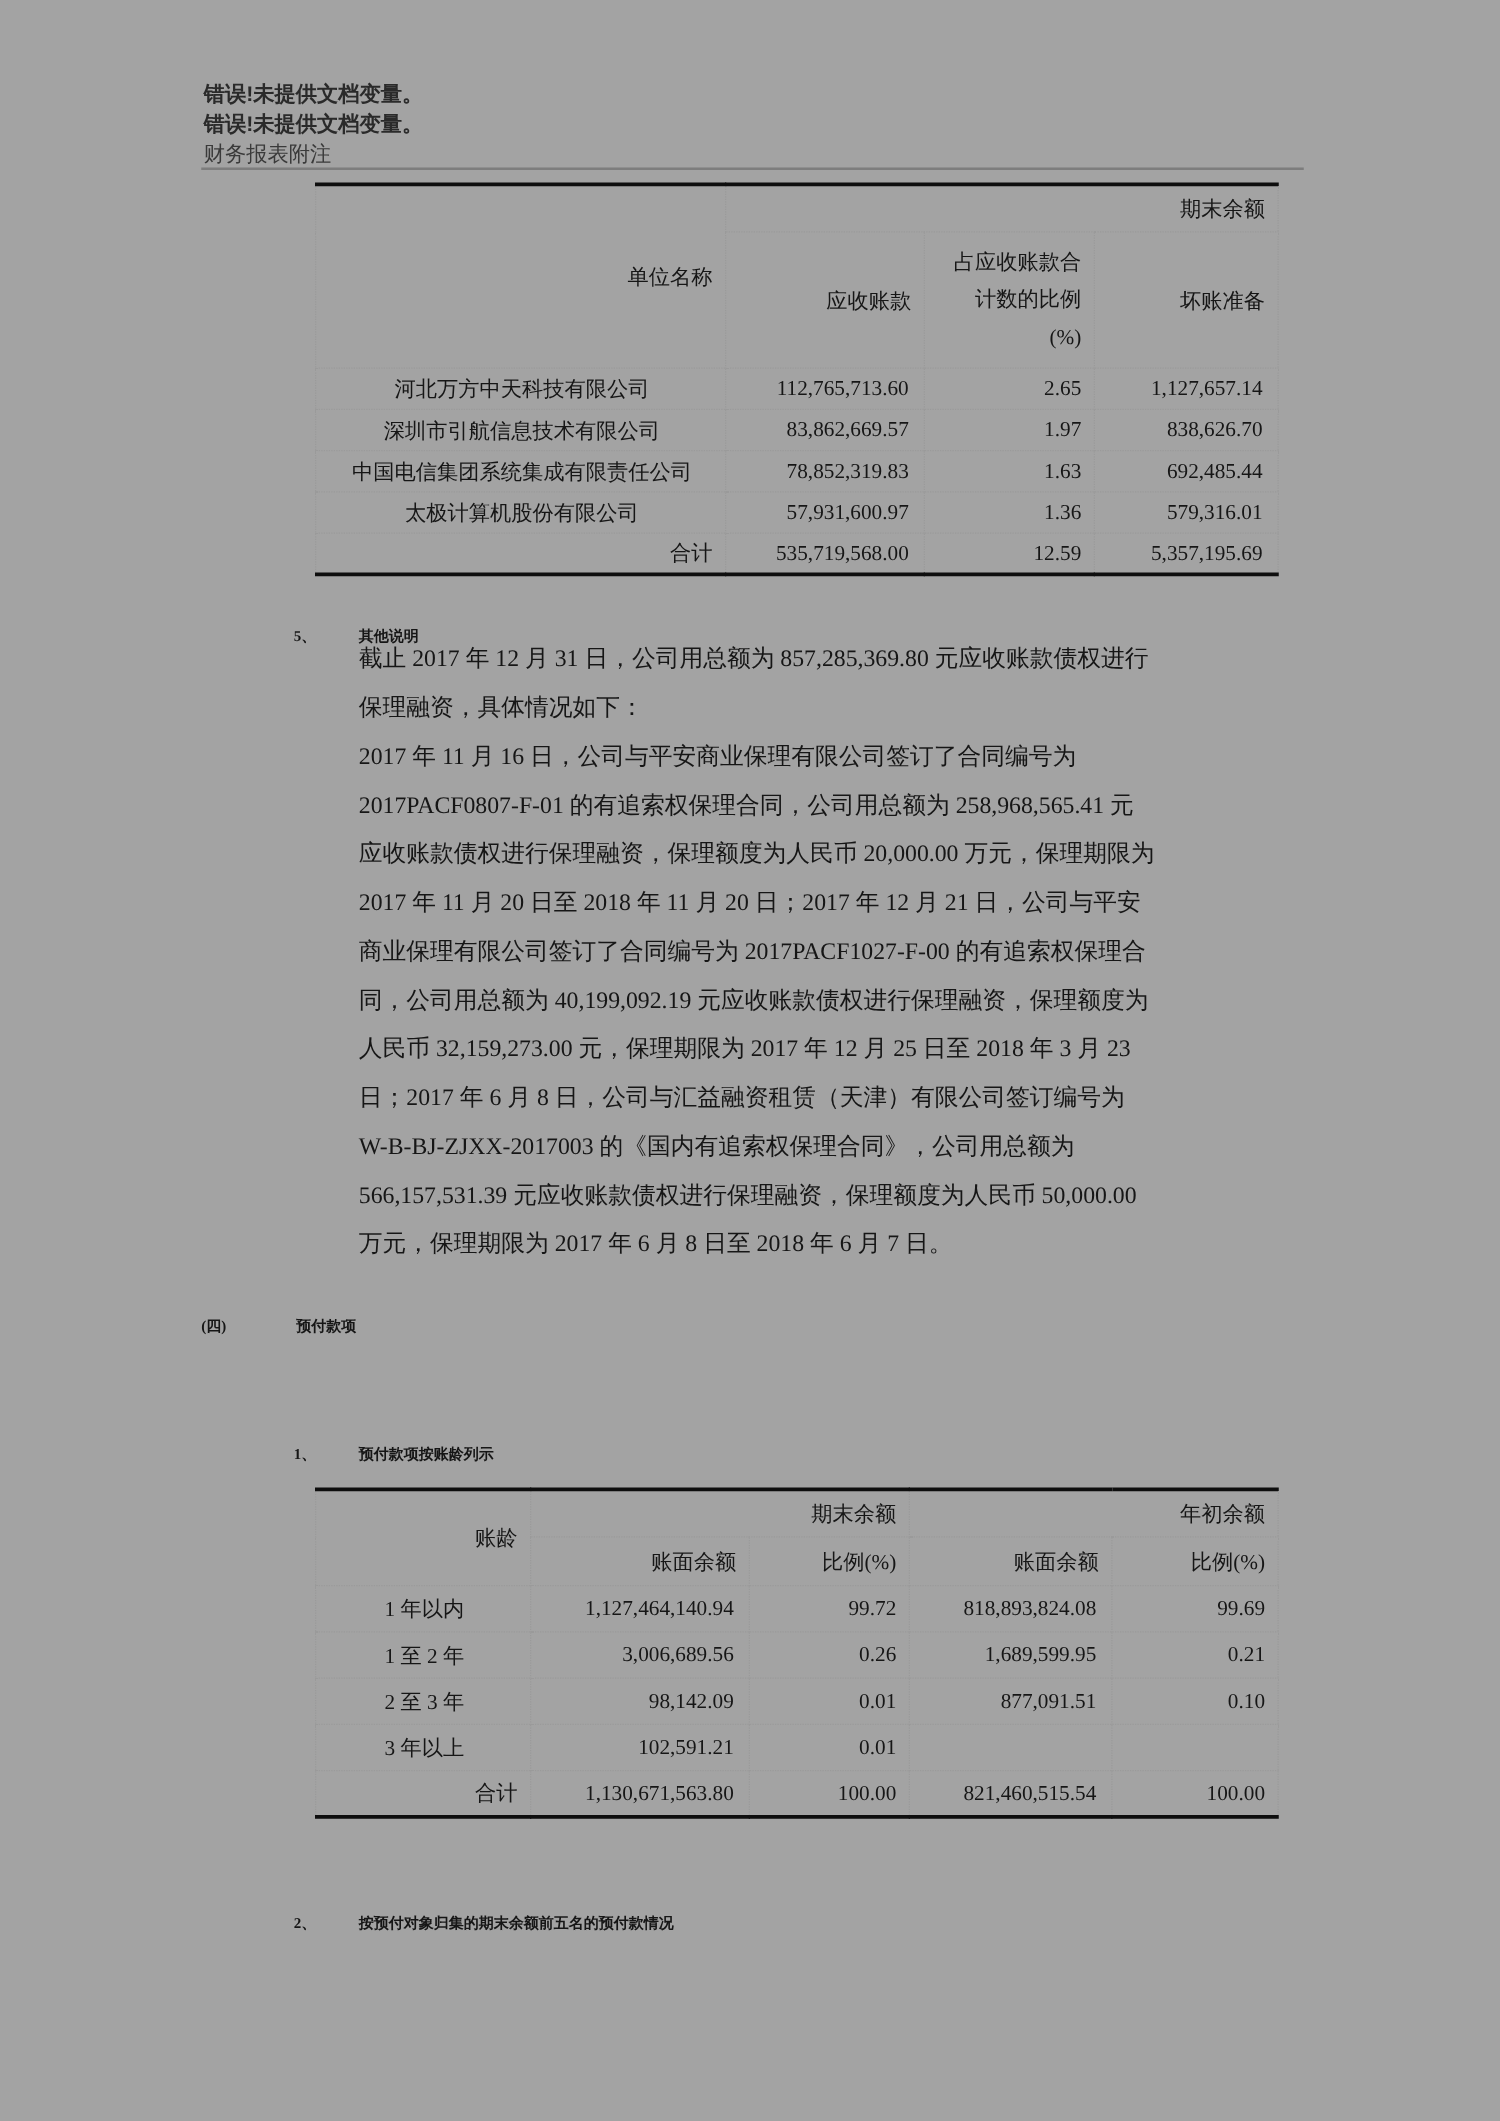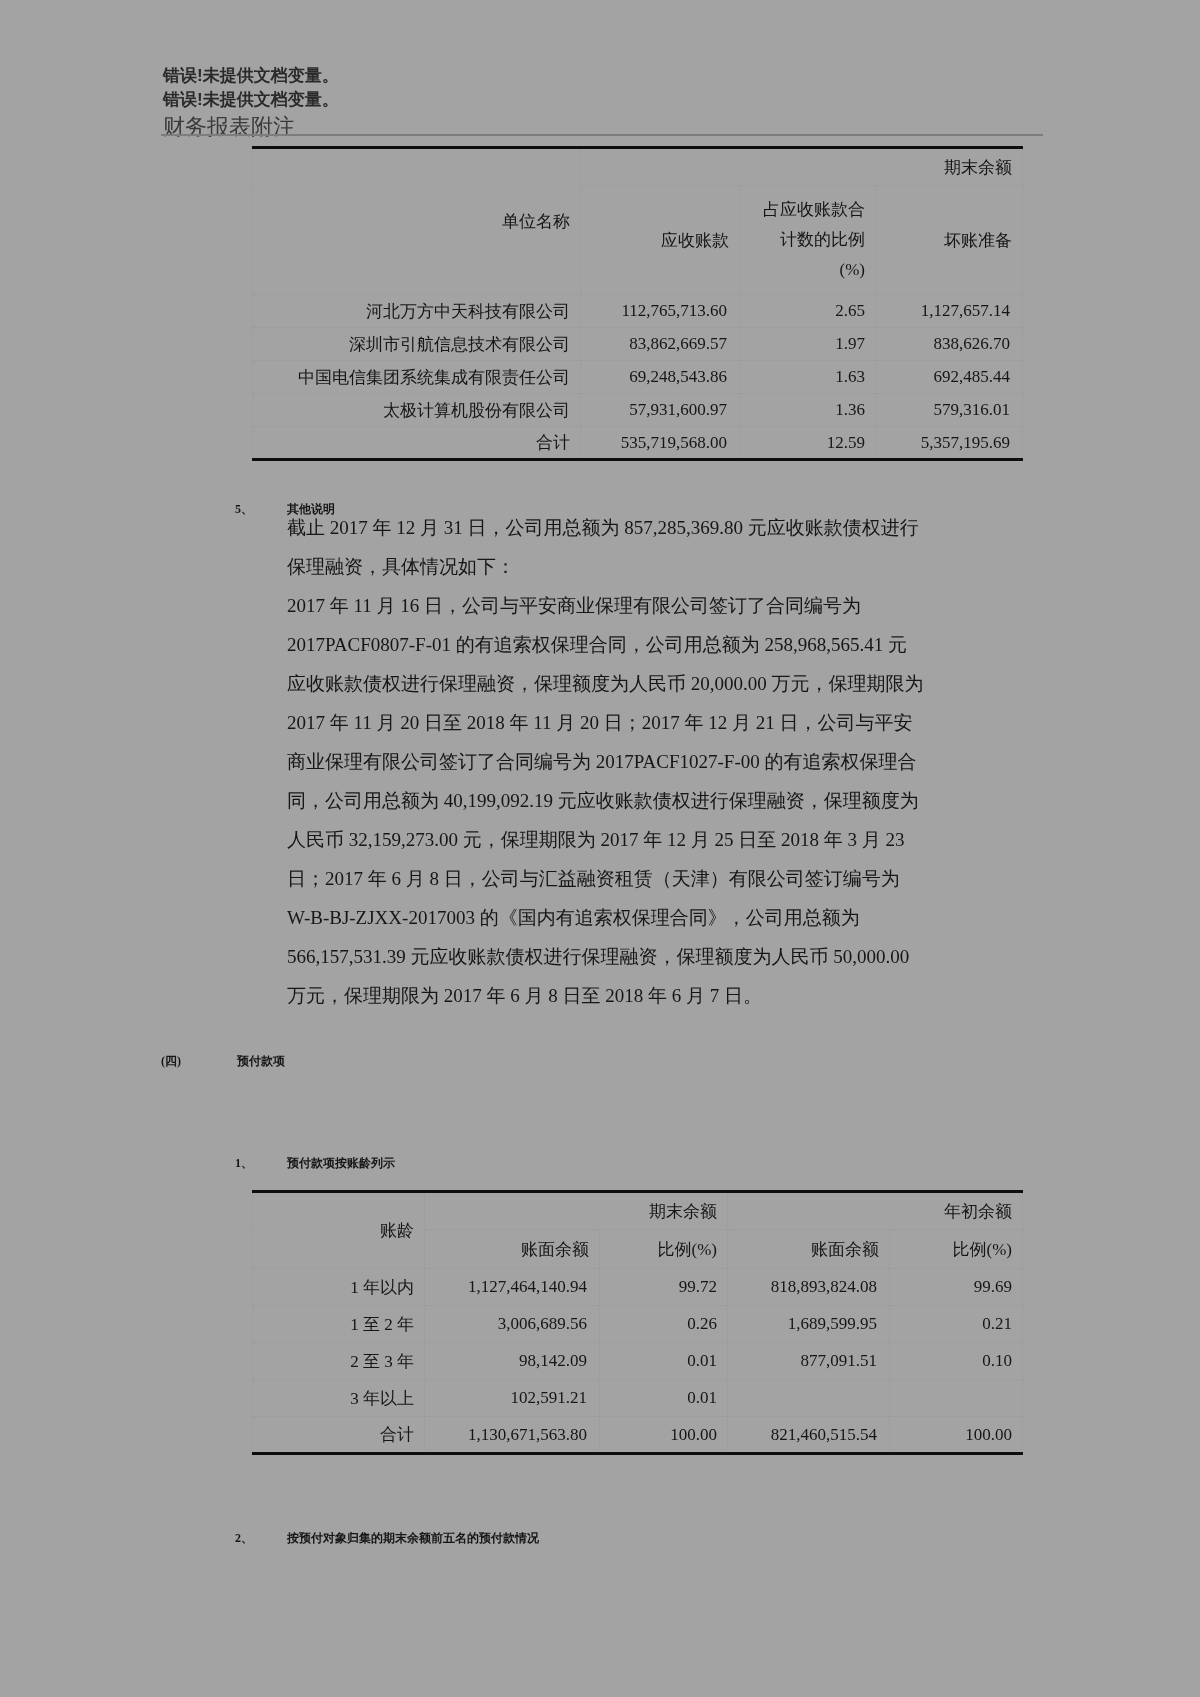--- a/index.html
+++ b/index.html
@@ -6,42 +6,42 @@
   .page {
     position:relative; width:1200px; height:1697px; background:#a3a3a3;
     font-family:"Liberation Serif","DejaVu Serif",serif; color:#1d1d1d;
     overflow:hidden; margin:0 auto;
   }
   .hdr-err {
     position:absolute; left:163px; top:64px;
     font-family:"Liberation Sans","DejaVu Sans",sans-serif;
     font-weight:bold; font-size:17px; line-height:24px; color:#2a2a2a;
   }
-  .doc-title { position:absolute; left:163px; top:112px; font-size:22px; color:#3a3a3a; }
+  .doc-title { position:absolute; left:163px; top:112px; font-size:17px; color:#3a3a3a; }
   .rule { position:absolute; left:161px; top:134px; width:882px; height:2px; background:#7d7d7d; }
 
   table.tbl {
     position:absolute; border-collapse:collapse; table-layout:fixed;
     font-size:17px; color:#161616;
     border-left:1px dotted #9a9a9a; border-right:1px dotted #9a9a9a;
     border-top:3px solid #0e0e0e; border-bottom:3px solid #0e0e0e;
   }
   table.tbl td { padding:0 10px; vertical-align:middle; overflow:hidden; }
   .t1 { left:252px; top:146px; width:770px; }
   .t2 { left:252px; top:1190px; width:770px; }
   tr.gh  { height:38px; }
   tr.h2a { height:109px; }
   tr.h2b { height:39px; }
   tr.row  { height:33px; }
   .t2 tr.row { height:37px; }
   td.vr { border-right:1px dotted #9a9a9a; }
   td.hb { border-bottom:1px dotted #9a9a9a; }
   tr.row td { border-top:1px dotted #9a9a9a; }
   .ac { text-align:right; }
-  .al { text-align:right; padding-left:12px !important; }
+  .al { text-align:center; padding-left:12px !important; }
   .ar { text-align:right; padding-right:12px !important; }
   .pre { white-space:pre-line; line-height:30px; }
 
   .heading { position:absolute; font-size:12px; font-weight:bold; color:#161616; white-space:nowrap;margin-top:21px; }
   .h-num { display:inline-block; }
   .sec5-h  { left:235px; top:480px; }
   .sec5-h .h-num  { width:52px; }
   .sec4-h  { left:161px; top:1032px; }
   .sec4-h .h-num  { width:76px; }
   .sub1-h  { left:235px; top:1134px; }
@@ -90,21 +90,21 @@
         <td class="ar">1,127,657.14</td>
       </tr>
       <tr class="row">
         <td class="al vr">深圳市引航信息技术有限公司</td>
         <td class="ar vr">83,862,669.57</td>
         <td class="ac vr">1.97</td>
         <td class="ar">838,626.70</td>
       </tr>
       <tr class="row">
         <td class="al vr">中国电信集团系统集成有限责任公司</td>
-        <td class="ar vr">69,248,543.86</td>
+        <td class="ar vr">78,852,319.83</td>
         <td class="ac vr">1.63</td>
         <td class="ar">692,485.44</td>
       </tr>
       <tr class="row">
         <td class="al vr">太极计算机股份有限公司</td>
         <td class="ar vr">57,931,600.97</td>
         <td class="ac vr">1.36</td>
         <td class="ar">579,316.01</td>
       </tr>
       <tr class="row">

